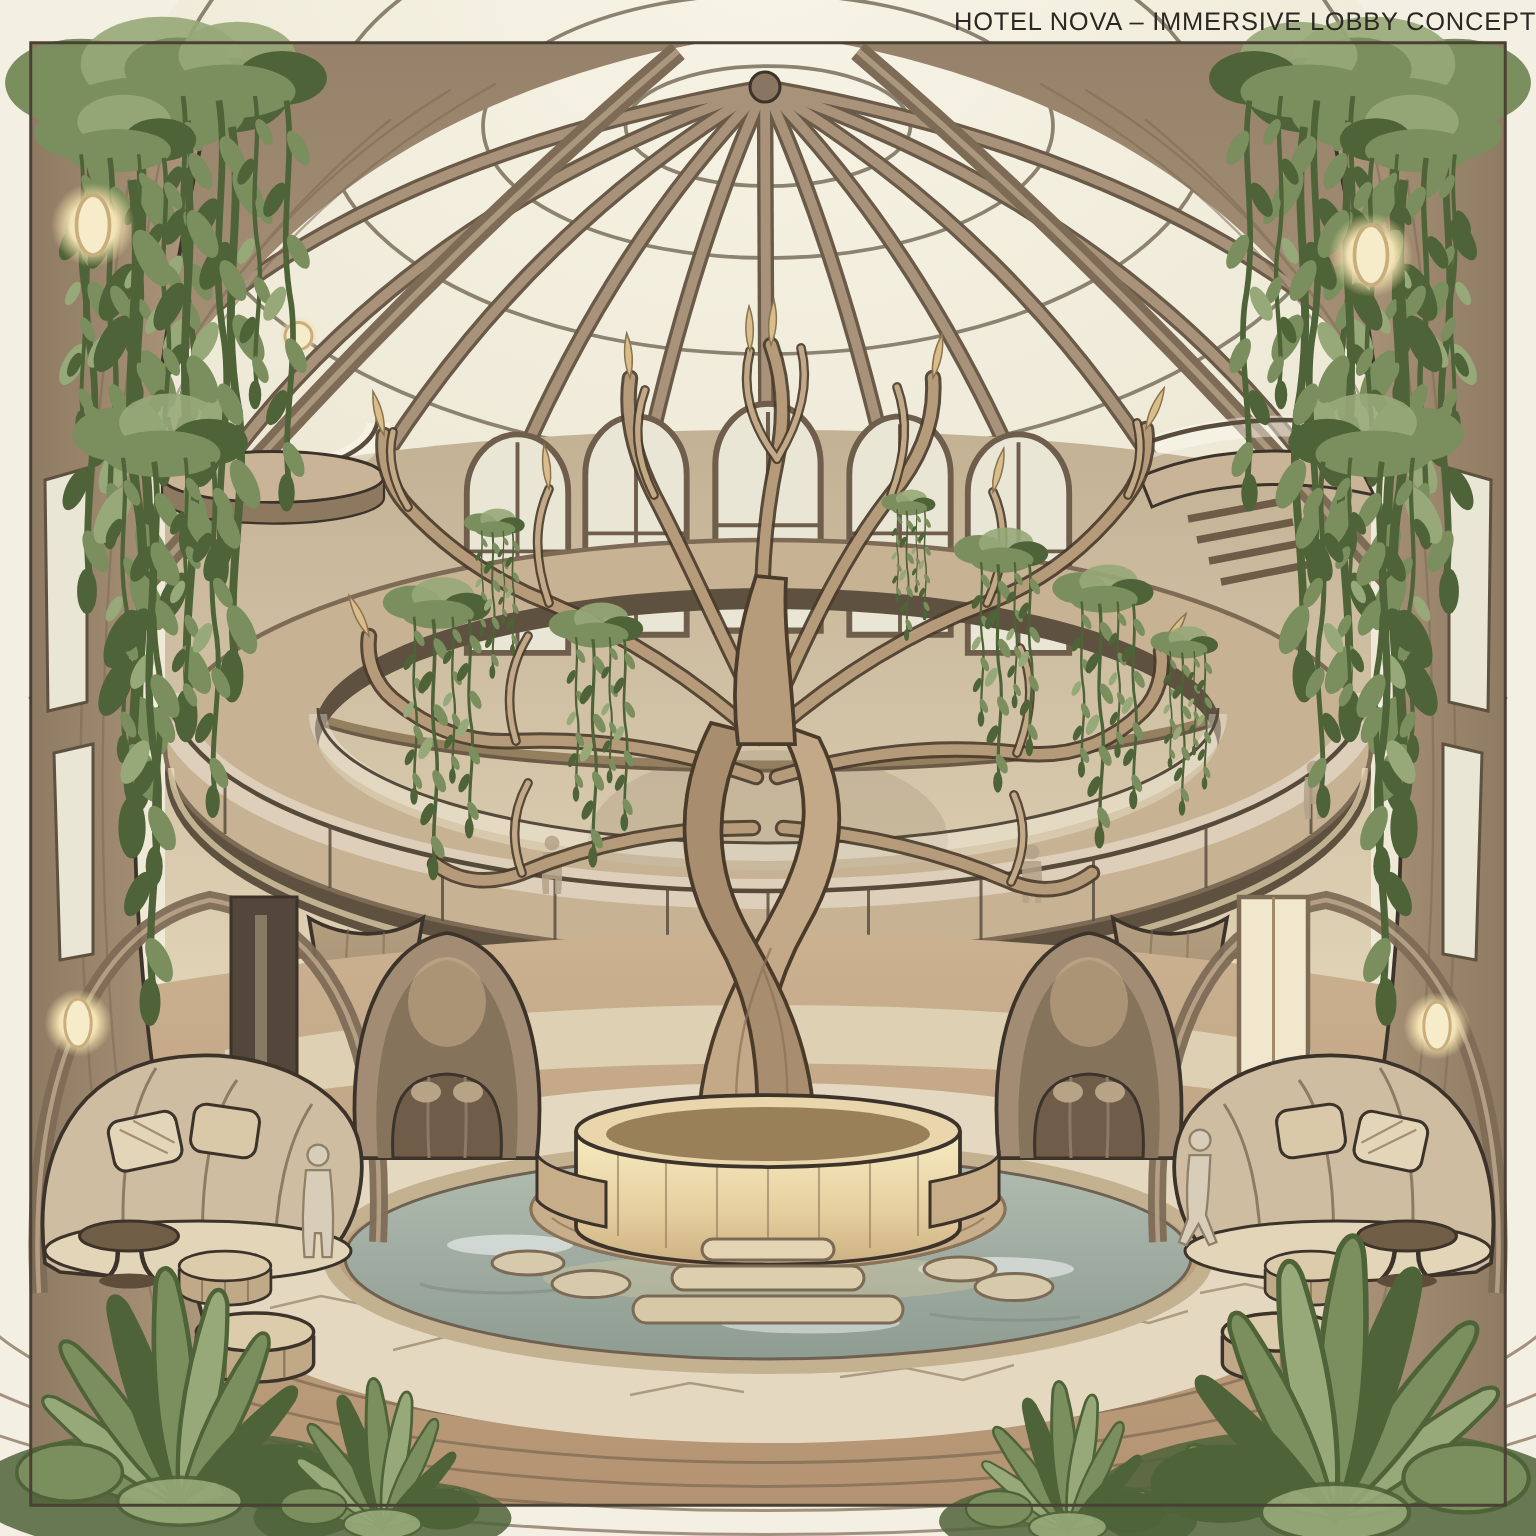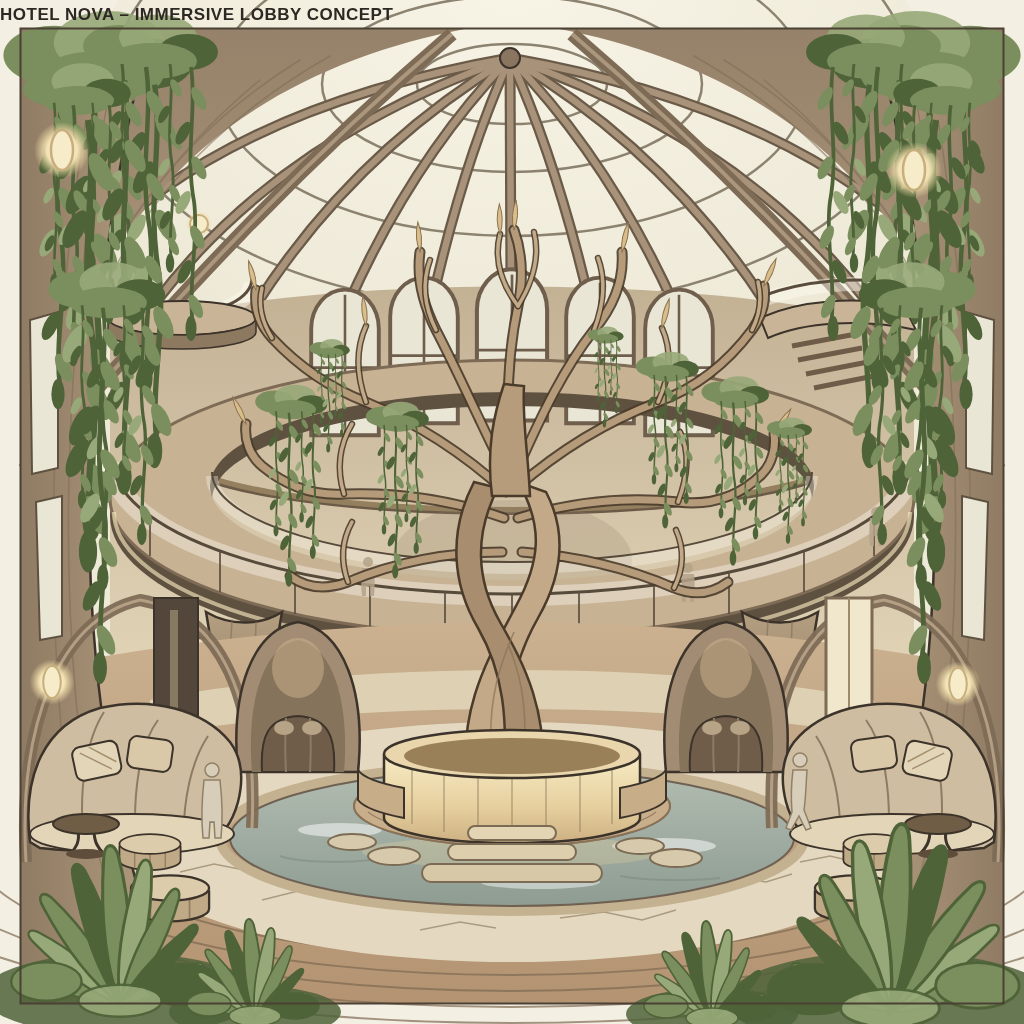--- a/index.html
+++ b/index.html
@@ -8,22 +8,22 @@
     --glass:#f4f0e1; --pane:#eae6d6; --wall:#cdbb9e; --wallL:#e7dbbf;
     --leaf:#7b8f5e; --leafD:#4f6339; --leafL:#97a978;
     --water:#a9b3a7; --waterD:#87948a; --stone:#e4d9c0; --stoneL:#9d8c72;
     --deck:#c1a684; --deckL:#7e6a52; --glow:#f5e7bb; --glowD:#d9bd8a;
     --uph:#cebda0; --uphL:#e3d6b8; --uphD:#8f7b63; --sil:#d8cdb9;
   }
   html,body{margin:0;padding:0;background:#d8d2c2;}
   .page{position:relative;width:1024px;height:1024px;background:var(--margin);overflow:hidden;
         font-family:"Liberation Sans", sans-serif;}
   .page svg{position:absolute;left:0;top:0;display:block;}
-  .title{position:absolute;left:0;top:5px;width:100%;text-align:left;
-         font-size:17px;font-weight:700;letter-spacing:.5px;color:var(--titleInk);z-index:5;}
+  .title{position:absolute;left:0;top:5px;width:100%;text-align:right;
+         font-size:17px;font-weight:400;letter-spacing:.5px;color:var(--titleInk);z-index:5;}
   .grain{fill:none;stroke:var(--woodD);stroke-width:1.6;opacity:.55;stroke-linecap:round;}
 </style>
 </head>
 <body>
 
 <div class="page">
   <div class="title">HOTEL NOVA – IMMERSIVE LOBBY CONCEPT</div>
 
   <svg width="1024" height="1024" viewBox="0 0 1024 1024">
     <defs>

